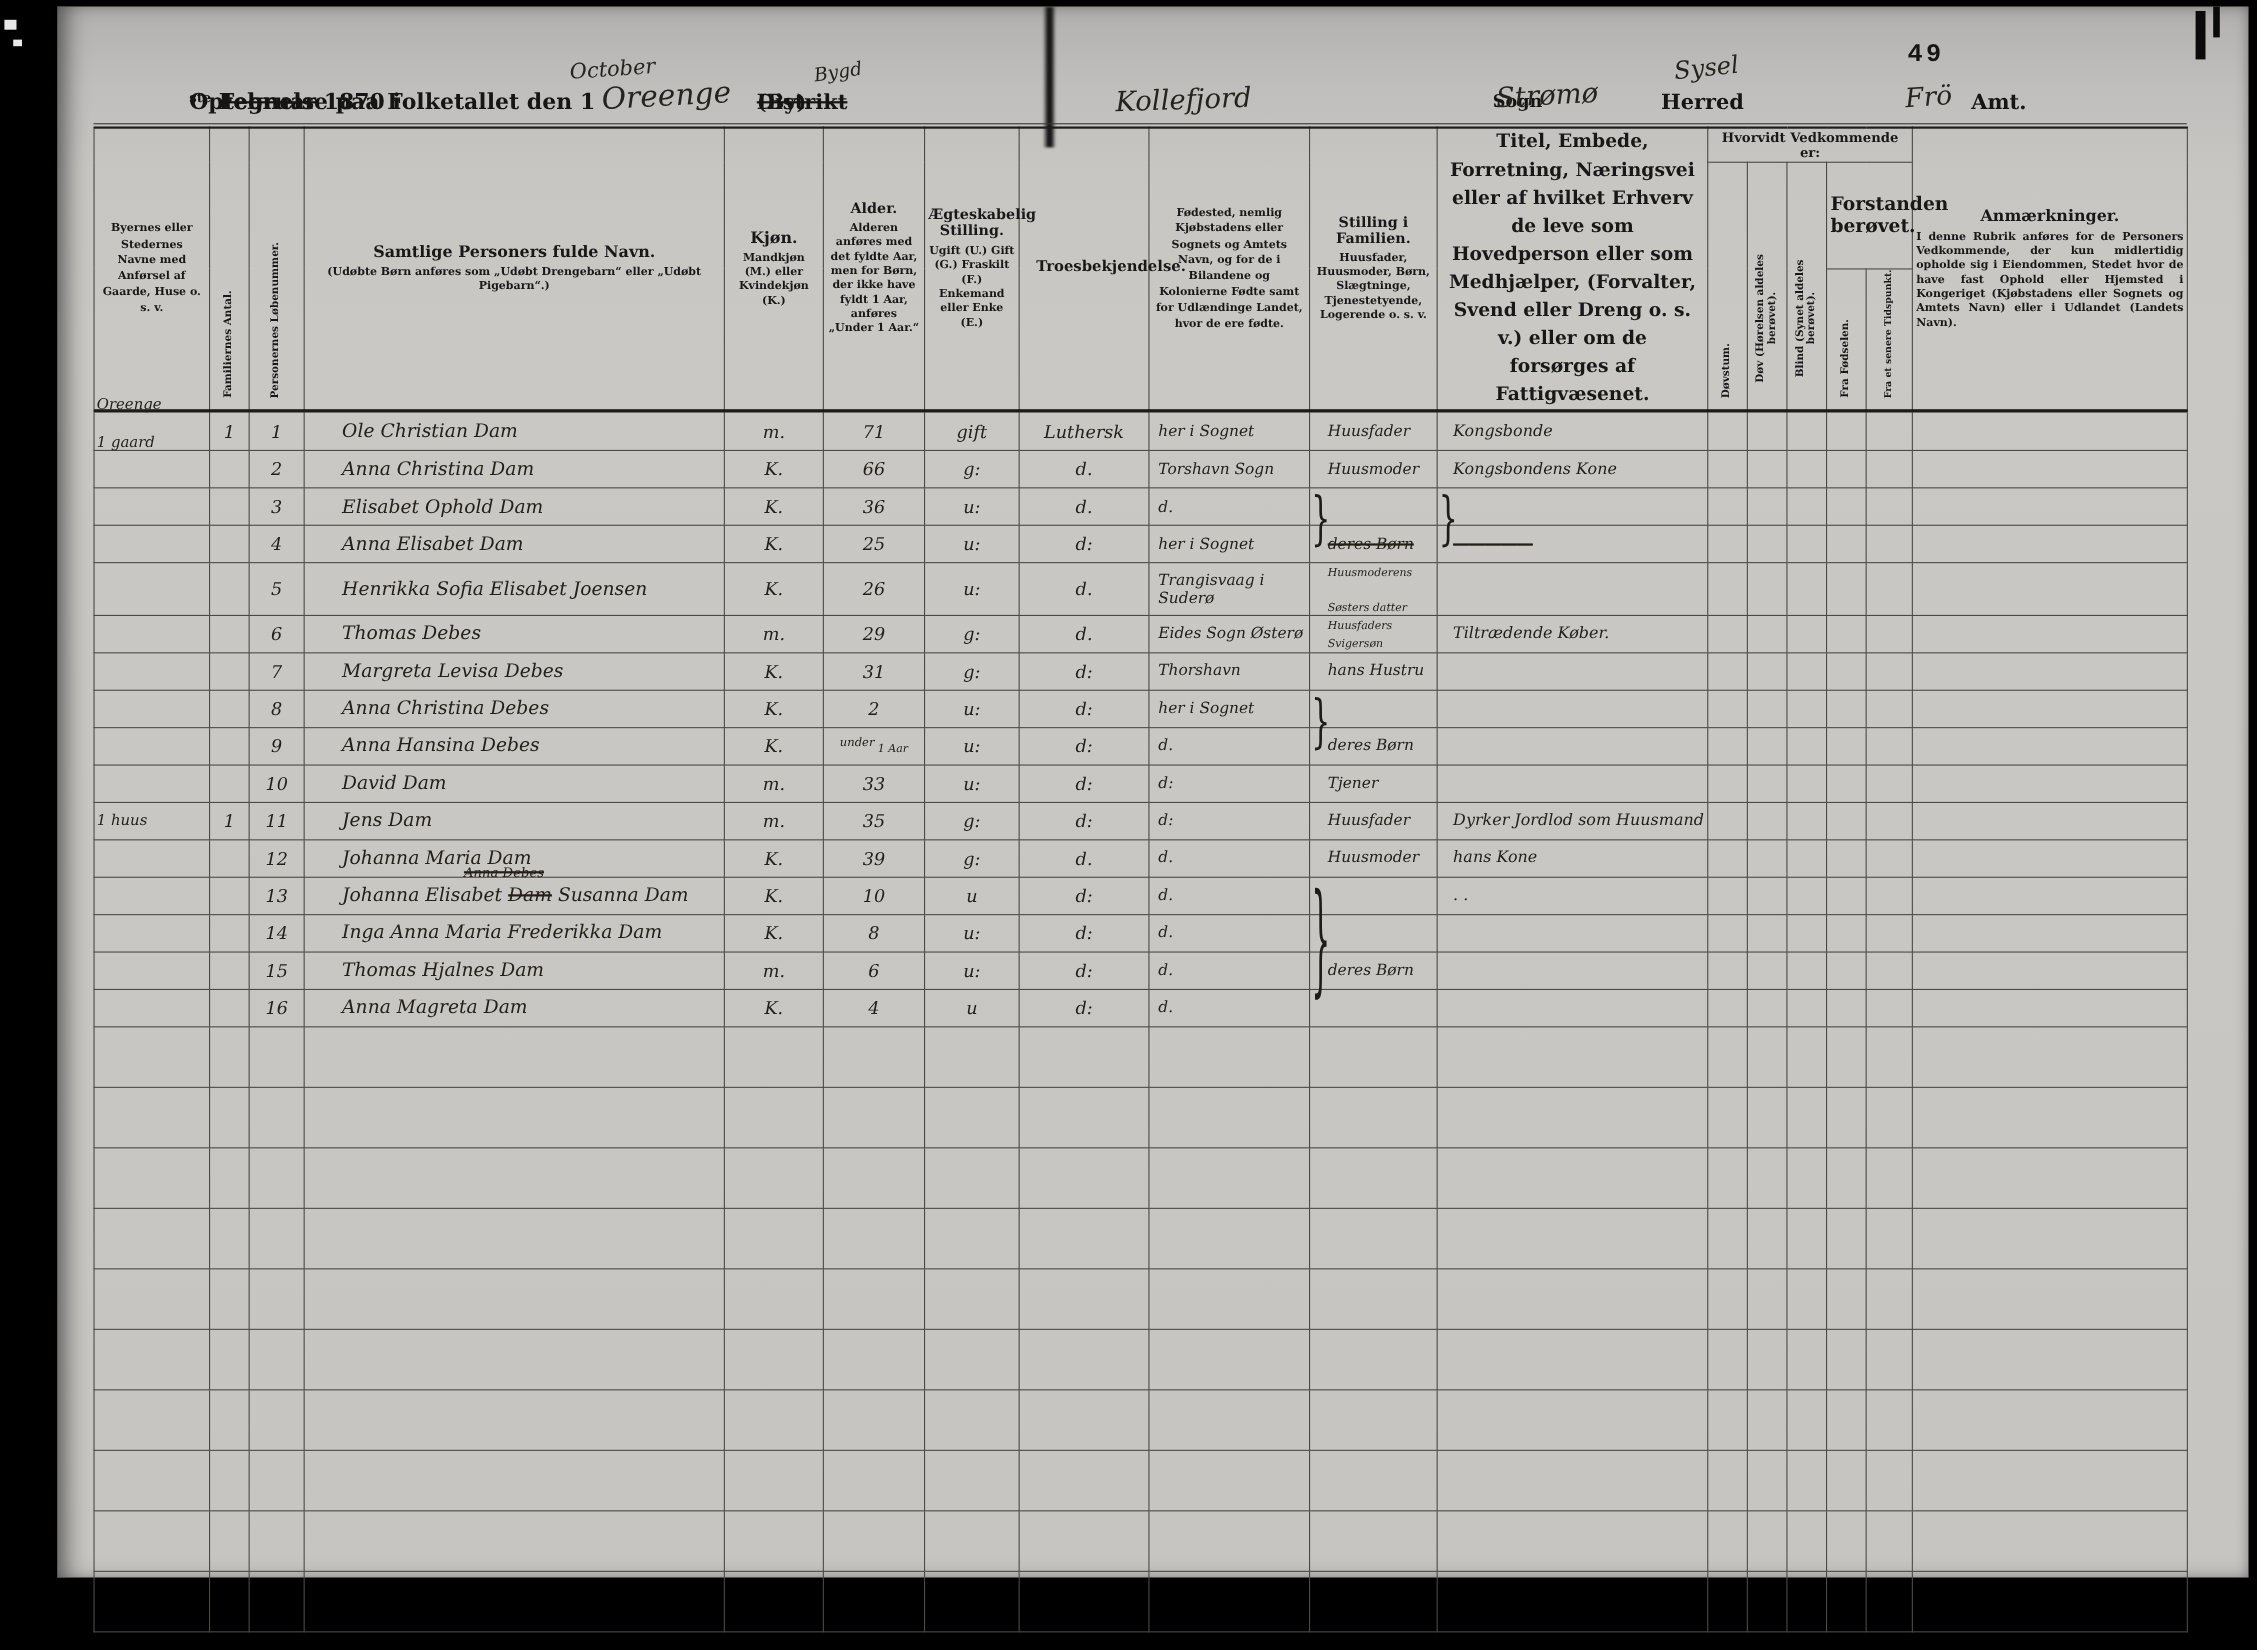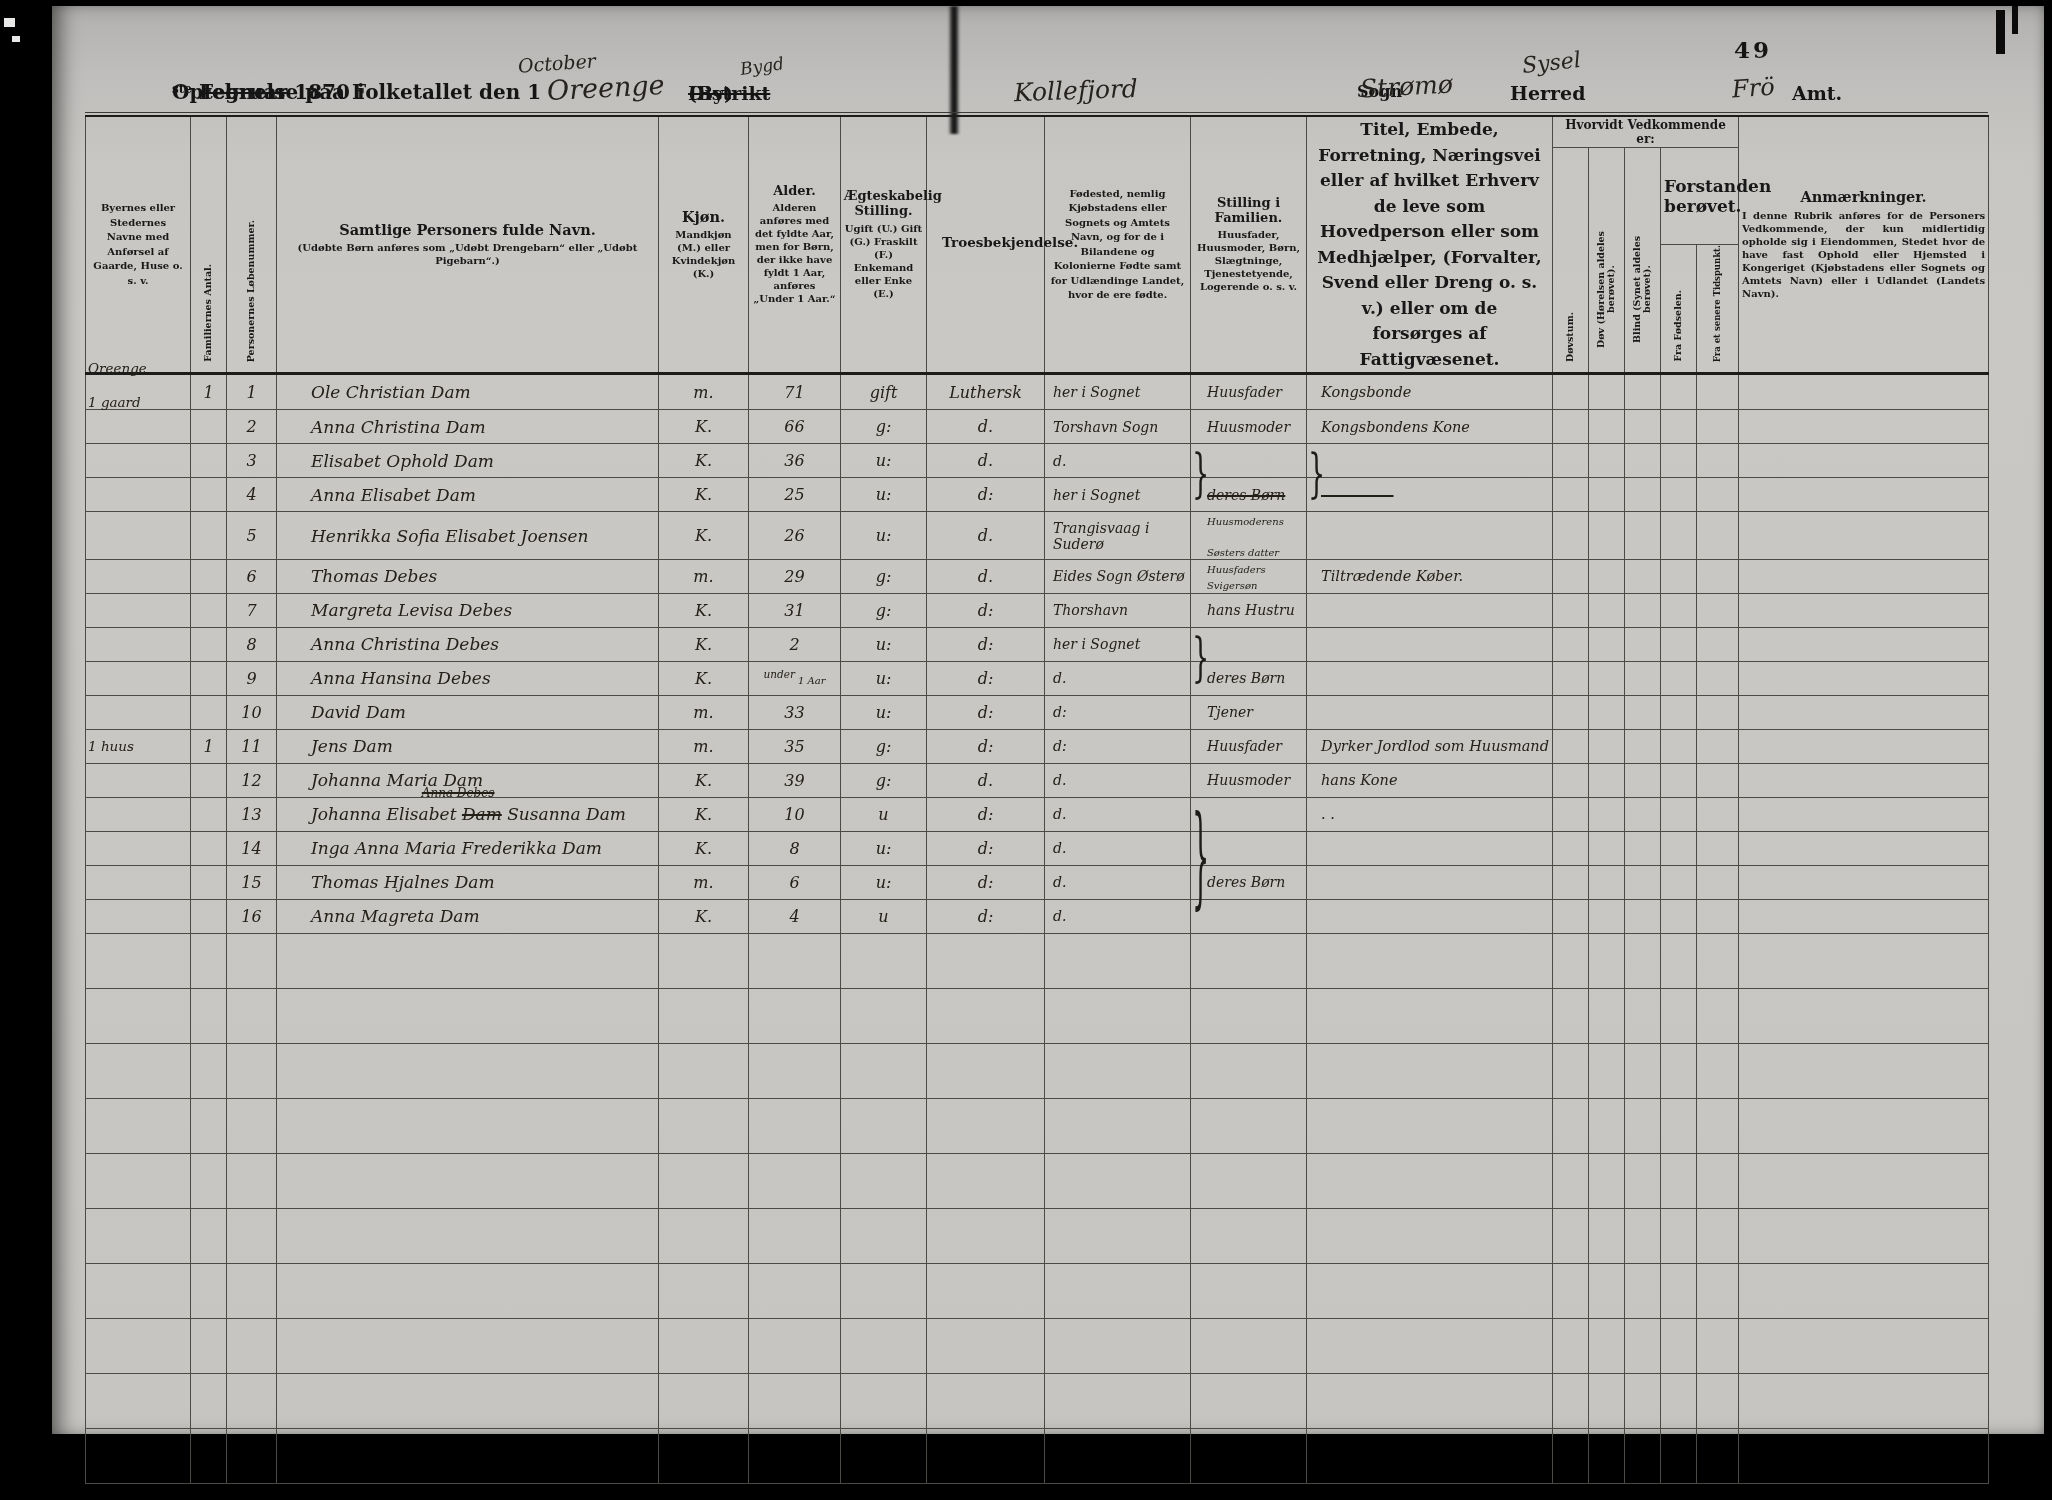--- a/index.html
+++ b/index.html
@@ -11,21 +11,21 @@
   .speck{position:absolute;background:#e8e8e6;}
   .mark{position:absolute;background:#0b0b0b;}
   #fold{position:absolute;left:896px;top:0px;width:12px;height:128px;
     background:linear-gradient(90deg,rgba(0,0,0,0) 0%,#141414 40%,#1a1a1a 65%,rgba(0,0,0,0) 100%);
     filter:blur(1px);}
   
   .print{color:#151515;font-weight:bold;}
   .hw{font-style:italic;color:#26231f;}
   .struck{text-decoration:line-through;text-decoration-thickness:2px;}
   #head-area span{position:absolute;white-space:nowrap;}
-  #page-no{position:absolute;left:1682px;top:30px;font-size:23px;letter-spacing:3px;}
+  #page-no{position:absolute;left:1682px;top:30px;font-size:23px;letter-spacing:3px;font-family:Liberation Mono, monospace;}
   
   #tbl-wrap{position:absolute;left:33px;top:106px;width:1903px;border-top:1px solid #3c3b38;padding-top:2px;}
   table{border-collapse:collapse;table-layout:fixed;width:1903px;background:transparent;}
   th,td{border:1px solid #4b4a45;padding:0 3px;overflow:visible;}
   table{border:1.5px solid #2a2927;border-top:2.5px solid #1c1c1a;}
   thead{border-bottom:3px solid #1c1c1a;}
   th{font-weight:bold;color:#181818;vertical-align:middle;text-align:center;}
   .h-title{font-size:14.5px;line-height:1.15;margin-bottom:3px;}
   .h-sub{font-size:10px;font-weight:bold;line-height:1.3;}
   .h-body{font-size:10px;font-weight:bold;line-height:1.45;padding:0 2px;text-align:center;}

